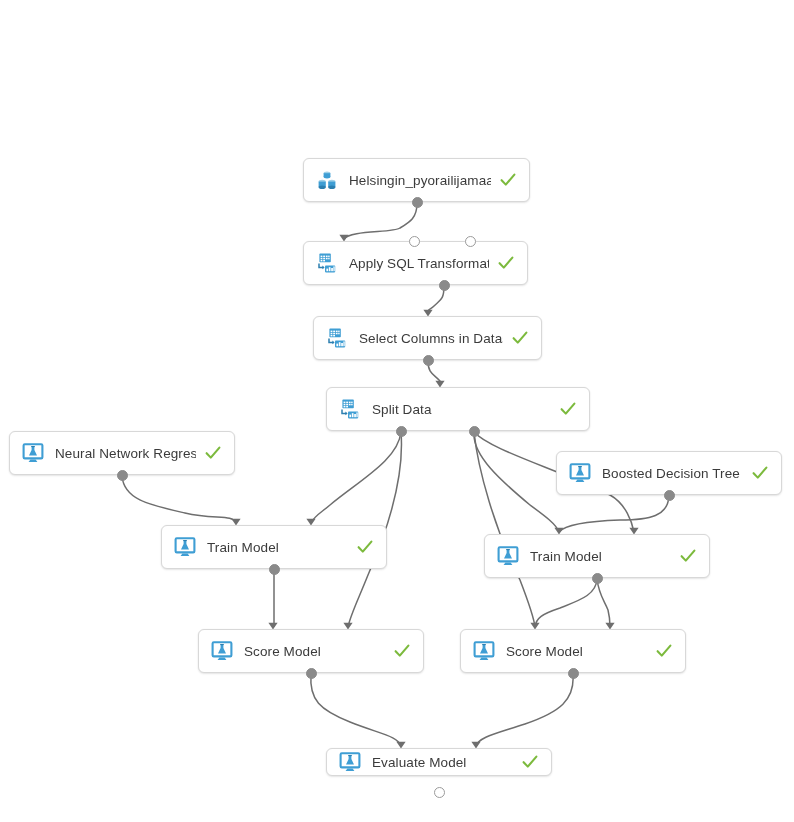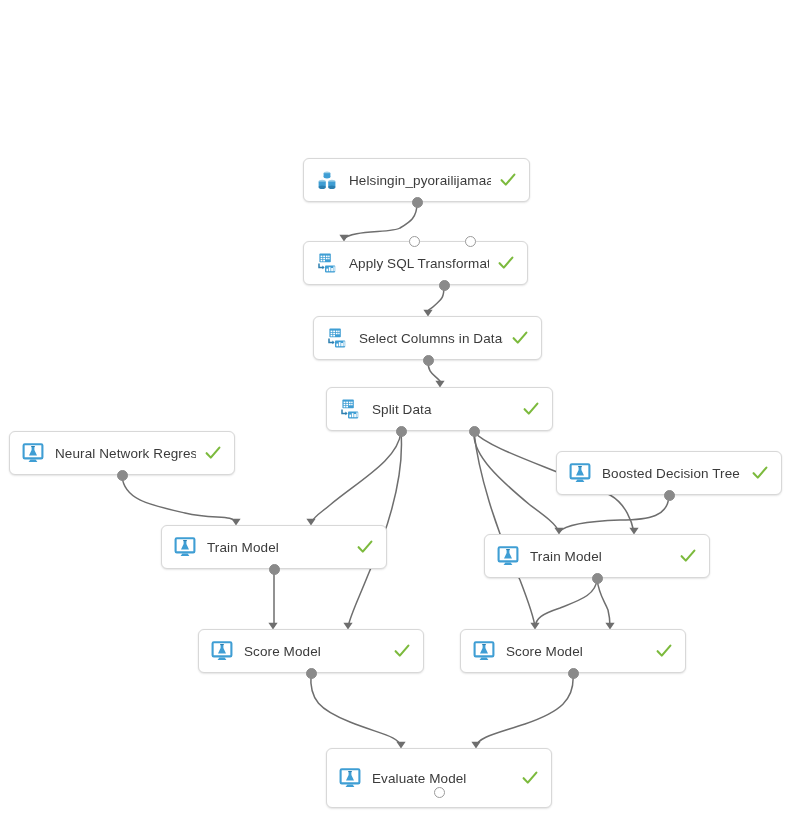--- a/index.html
+++ b/index.html
@@ -179,21 +179,21 @@
           <rect x="13.8" y="16.2" width="1.7" height="4" fill="#ffffff"></rect>
           <rect x="16.2" y="17" width="1.7" height="3.2" fill="#ffffff"></rect>
           <rect x="18.4" y="15.4" width="1.3" height="4.8" fill="#ffffff"></rect>
         </svg>
         <span class="label">Select Columns in Dataset</span>
         <svg viewBox="0 0 18 18" class="check">
           <path d="M 2.6 9.2 L 6.8 13.6 L 15.4 3.6" fill="none" stroke="#7cba3d" stroke-width="2.1" stroke-linecap="round" stroke-linejoin="round"></path>
         </svg>
       </div>
       <div class="port filled" style="left: 422.5px; top: 354.5px;"></div>
-      <div class="node" style="left: 326px; top: 387px; width: 227px; height: 44px;">
+      <div class="node" style="left: 326px; top: 387px; width: 264px; height: 44px;">
         <svg viewBox="0 0 24 24" class="icon">
           <rect x="4.4" y="2.6" width="11.4" height="8.6" fill="#3f9ed4" rx="0.8"></rect>
           <rect x="5.6" y="4.6" width="1.8" height="1.5" fill="#ffffff"></rect>
           <rect x="8.2" y="4.6" width="1.8" height="1.5" fill="#ffffff"></rect>
           <rect x="10.8" y="4.6" width="1.8" height="1.5" fill="#ffffff"></rect>
           <rect x="13.2" y="4.6" width="1.4" height="1.5" fill="#ffffff"></rect>
           <rect x="5.6" y="6.8" width="1.8" height="1.5" fill="#ffffff"></rect>
           <rect x="8.2" y="6.8" width="1.8" height="1.5" fill="#ffffff"></rect>
           <rect x="10.8" y="6.8" width="1.8" height="1.5" fill="#ffffff"></rect>
           <rect x="13.2" y="6.8" width="1.4" height="1.5" fill="#ffffff"></rect>
@@ -285,21 +285,21 @@
           <path d="M 10.6 5.6 L 13.4 5.6 L 13.4 9.0 L 16.0 14.6 L 8.0 14.6 L 10.6 9.0 Z" fill="#3f9ed4"></path>
           <rect x="10.2" y="5" width="3.6" height="1.1" fill="#2c7fb0"></rect>
           <path d="M 9.4 18.6 L 14.6 18.6 L 16.4 21.0 L 7.6 21.0 Z" fill="#3f9ed4"></path>
         </svg>
         <span class="label">Score Model</span>
         <svg viewBox="0 0 18 18" class="check">
           <path d="M 2.6 9.2 L 6.8 13.6 L 15.4 3.6" fill="none" stroke="#7cba3d" stroke-width="2.1" stroke-linecap="round" stroke-linejoin="round"></path>
         </svg>
       </div>
       <div class="port filled" style="left: 567.5px; top: 667.5px;"></div>
-      <div class="node" style="left: 326px; top: 748px; width: 226px; height: 60px; justify-content: center;">
+      <div class="node" style="left: 326px; top: 748px; width: 226px; height: 28px; justify-content: center;">
         <svg viewBox="0 0 24 24" class="icon">
           <rect x="2.6" y="3.2" width="18.8" height="14.2" rx="1.2" fill="#ffffff" stroke="#3f9ed4" stroke-width="2.1"></rect>
           <path d="M 10.6 5.6 L 13.4 5.6 L 13.4 9.0 L 16.0 14.6 L 8.0 14.6 L 10.6 9.0 Z" fill="#3f9ed4"></path>
           <rect x="10.2" y="5" width="3.6" height="1.1" fill="#2c7fb0"></rect>
           <path d="M 9.4 18.6 L 14.6 18.6 L 16.4 21.0 L 7.6 21.0 Z" fill="#3f9ed4"></path>
         </svg>
         <span class="label">Evaluate Model</span>
         <svg viewBox="0 0 18 18" class="check">
           <path d="M 2.6 9.2 L 6.8 13.6 L 15.4 3.6" fill="none" stroke="#7cba3d" stroke-width="2.1" stroke-linecap="round" stroke-linejoin="round"></path>
         </svg>

